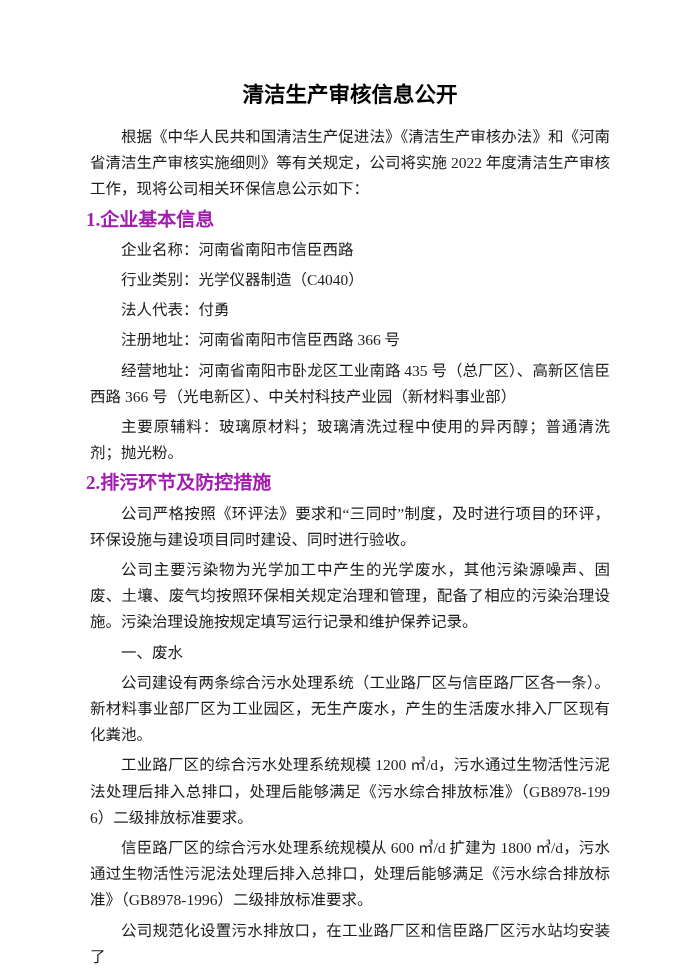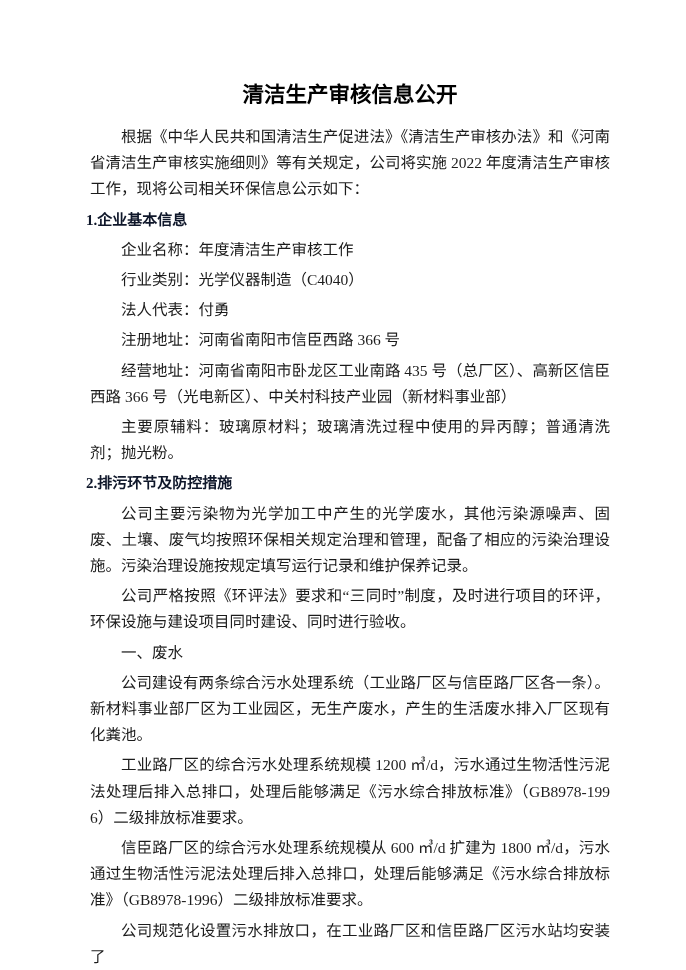--- a/index.html
+++ b/index.html
@@ -23,53 +23,53 @@
   }
   .doc-title {
     font-size: 21.5px;
     line-height: 30px;
     font-weight: 700;
     text-align: center;
     color: #000000;
     margin: 0 0 14px 0;
   }
   .section-heading {
-    font-size: 15px;
+    font-size: 19px;
     line-height: 26.2px;
     font-weight: 700;
-    color: #0f172a;
+    color: #a21caf;
     margin: 0;
     text-align: left;
   }
   .para {
     margin: 4px;
     text-indent: 2em;
     text-align: justify;
     word-break: break-all;
   }
 </style>
 </head>
 <body>
 
 <div class="page">
 
   <h1 class="doc-title">清洁生产审核信息公开</h1>
 
   <p class="para">根据《中华人民共和国清洁生产促进法》《清洁生产审核办法》和《河南省清洁生产审核实施细则》等有关规定，公司将实施 2022 年度清洁生产审核工作，现将公司相关环保信息公示如下：</p>
 
   <h2 class="section-heading">1.企业基本信息</h2>
-  <p class="para">企业名称：年度清洁生产审核工作</p>
+  <p class="para">企业名称：河南省南阳市信臣西路</p>
   <p class="para">行业类别：光学仪器制造（C4040）</p>
   <p class="para">法人代表：付勇</p>
   <p class="para">注册地址：河南省南阳市信臣西路 366 号</p>
   <p class="para">经营地址：河南省南阳市卧龙区工业南路 435 号（总厂区）、高新区信臣西路 366 号（光电新区）、中关村科技产业园（新材料事业部）</p>
   <p class="para">主要原辅料：玻璃原材料；玻璃清洗过程中使用的异丙醇；普通清洗剂；抛光粉。</p>
 
   <h2 class="section-heading">2.排污环节及防控措施</h2>
+  <p class="para">公司严格按照《环评法》要求和“三同时”制度，及时进行项目的环评，环保设施与建设项目同时建设、同时进行验收。</p>
   <p class="para">公司主要污染物为光学加工中产生的光学废水，其他污染源噪声、固废、土壤、废气均按照环保相关规定治理和管理，配备了相应的污染治理设施。污染治理设施按规定填写运行记录和维护保养记录。</p>
-  <p class="para">公司严格按照《环评法》要求和“三同时”制度，及时进行项目的环评，环保设施与建设项目同时建设、同时进行验收。</p>
   <p class="para">一、废水</p>
   <p class="para">公司建设有两条综合污水处理系统（工业路厂区与信臣路厂区各一条）。新材料事业部厂区为工业园区，无生产废水，产生的生活废水排入厂区现有化粪池。</p>
   <p class="para">工业路厂区的综合污水处理系统规模 1200 ㎥/d，污水通过生物活性污泥法处理后排入总排口，处理后能够满足《污水综合排放标准》（GB8978-1996）二级排放标准要求。</p>
   <p class="para">信臣路厂区的综合污水处理系统规模从 600 ㎥/d 扩建为 1800 ㎥/d，污水通过生物活性污泥法处理后排入总排口，处理后能够满足《污水综合排放标准》（GB8978-1996）二级排放标准要求。</p>
   <p class="para">公司规范化设置污水排放口，在工业路厂区和信臣路厂区污水站均安装了</p>
 
 </div>
 
 </body></html>

